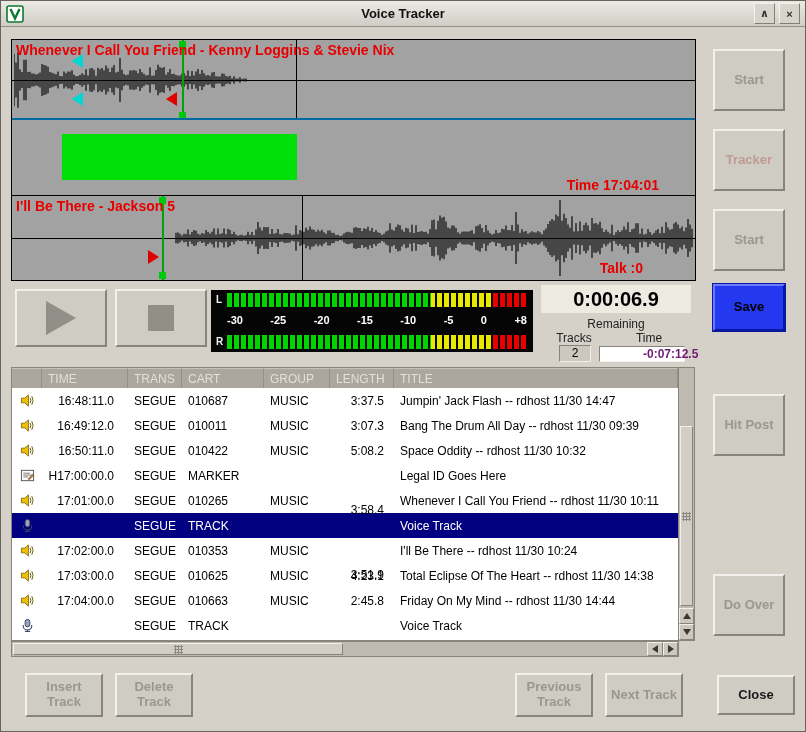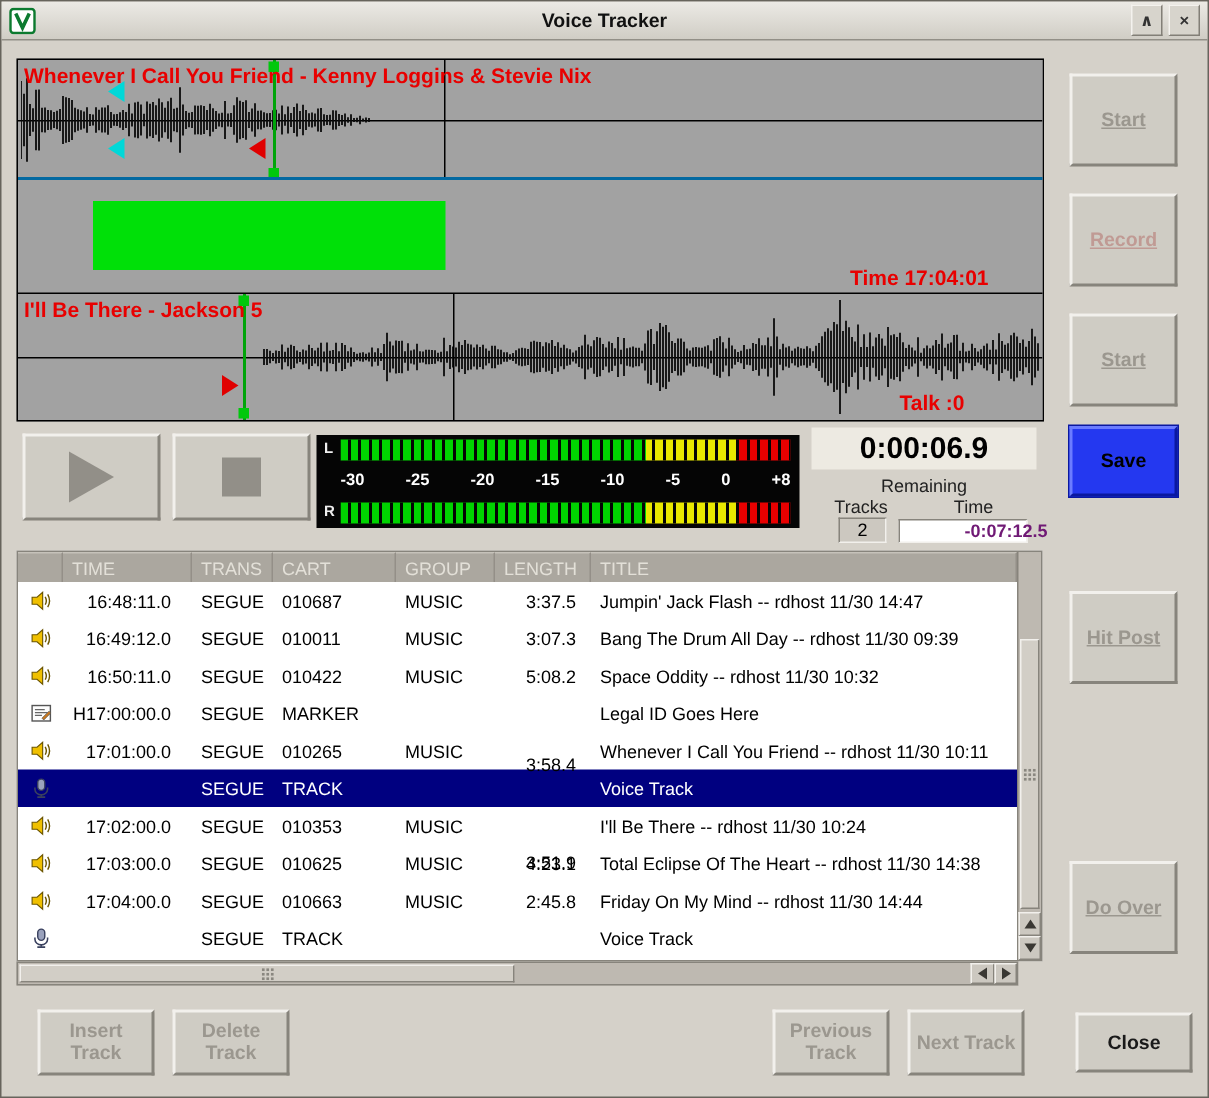--- a/index.html
+++ b/index.html
@@ -96,21 +96,21 @@
   .hthumb{position:absolute;left:1px;top:1px;width:330px;height:12px;background:#d2cec6;border:1px solid;box-sizing:border-box;
           border-color:#f2f0ec #87847c #87847c #f2f0ec;display:flex;align-items:center;justify-content:center;}
   .corner{position:absolute;right:0;top:0;width:16px;height:16px;background:#d5d1c9;}
 
   
   .pbtn{position:absolute;background:#cfccc4;border:2px solid;border-color:#f2f0ec #87847c #87847c #f2f0ec;
         display:flex;align-items:center;justify-content:center;text-align:center;font-weight:bold;font-size:13px;
         line-height:1.15;color:#1a1a1a;box-sizing:border-box;padding:2px;}
   .pbtn.disabled{color:#9b978f;}
   .pbtn.recdis{color:#c09a94;}
-  .rbtn{left:712px;width:72px;height:62px;text-decoration:underline;}
+  .rbtn{left:712px;width:72px;height:62px;}
   .savebtn{left:712px;top:283px;width:72px;height:47px;background:#2438f0;color:#000;
            border-color:#6b7cff #0a18a0 #0a18a0 #6b7cff;box-shadow:0 0 0 1px #0a18a0;}
 </style>
 </head>
 <body>
 
 <div class="win">
 
   <div class="titlebar">
     <span class="appicon">
@@ -396,19 +396,19 @@
     <div class="corner"></div>
   </div>
 
   <div class="pbtn disabled" style="left:24px;top:672px;width:78px;height:44px">Insert Track</div>
   <div class="pbtn disabled" style="left:114px;top:672px;width:78px;height:44px">Delete Track</div>
   <div class="pbtn disabled" style="left:514px;top:672px;width:78px;height:44px">Previous Track</div>
   <div class="pbtn disabled" style="left:604px;top:672px;width:78px;height:44px">Next Track</div>
   <div class="pbtn" style="left:716px;top:674px;width:78px;height:40px">Close</div>
 
   <div class="pbtn rbtn disabled" style="top:48px">Start</div>
-  <div class="pbtn rbtn recdis" style="top:128px">Record</div>
+  <div class="pbtn rbtn recdis" style="top:128px">Tracker</div>
   <div class="pbtn rbtn disabled" style="top:208px">Start</div>
   <div class="pbtn savebtn">Save</div>
   <div class="pbtn rbtn disabled" style="top:393px">Hit Post</div>
   <div class="pbtn rbtn disabled" style="top:573px">Do Over</div>
 
 </div>
 
 </body></html>

